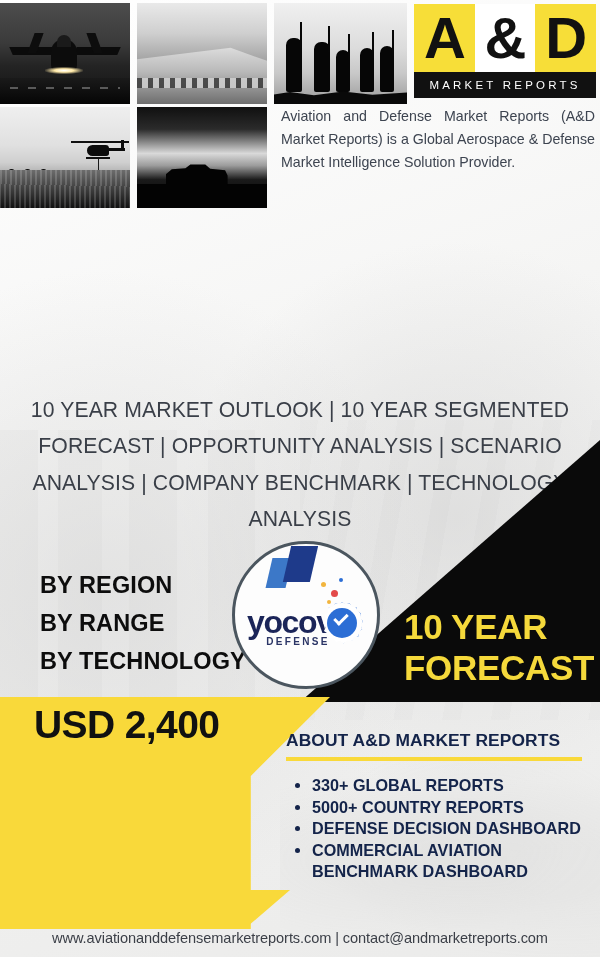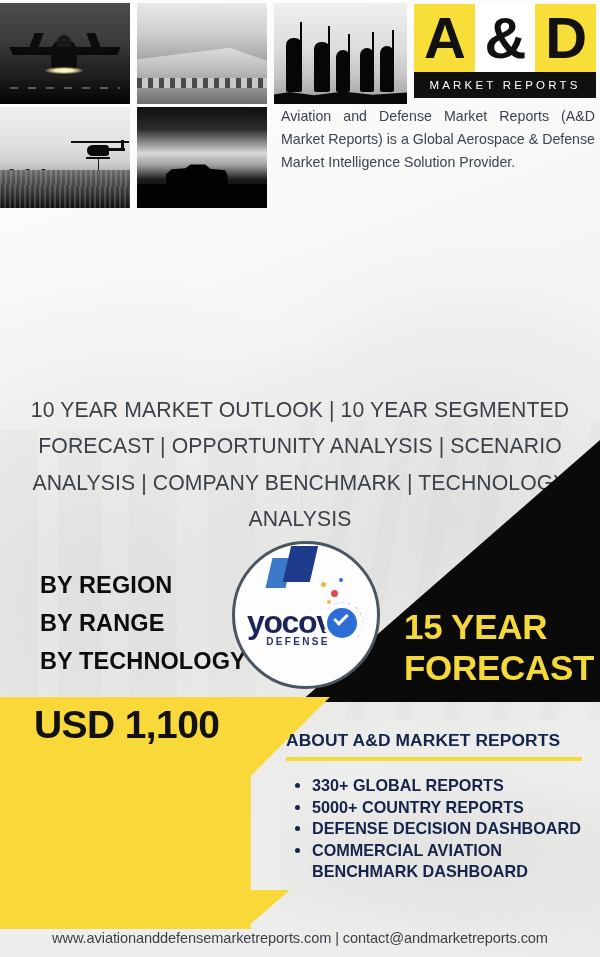--- a/index.html
+++ b/index.html
@@ -276,26 +276,26 @@
     <div class="wm">yocova</div>
     <div class="pt">DEFENSE</div>
     <div class="seal">
       <div class="ring"></div>
         <div class="disc"></div>
         <div class="chk"></div>
     </div>
   </div>
 
   <div class="forecast">
-    <div>15 YEAR</div>
+    <div>10 YEAR</div>
     <div>FORECAST</div>
   </div>
 
   <div class="ywedge"></div>
-  <div class="price">USD 1,100</div>
+  <div class="price">USD 2,400</div>
 
   <div class="about">
     <h3>ABOUT A&amp;D MARKET REPORTS</h3>
     <div class="uline"></div>
     <ul>
       <li>330+ GLOBAL REPORTS</li>
       <li>5000+ COUNTRY REPORTS</li>
       <li>DEFENSE DECISION DASHBOARD</li>
       <li>COMMERCIAL AVIATION BENCHMARK DASHBOARD</li>
     </ul>

